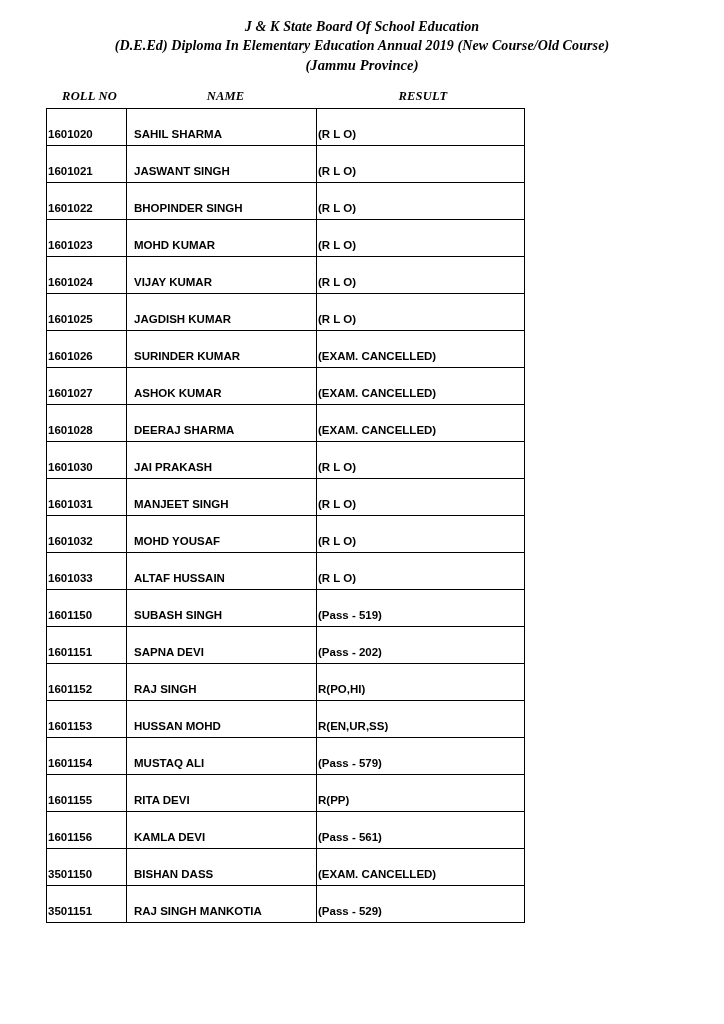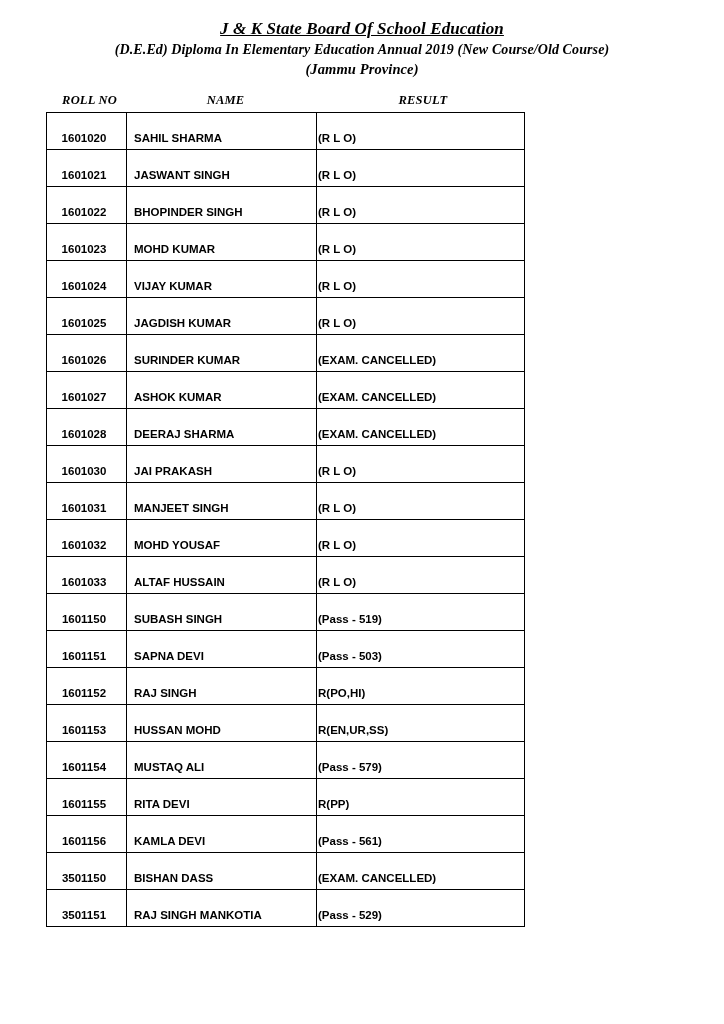--- a/index.html
+++ b/index.html
@@ -26,21 +26,21 @@
     text-align: center;
     line-height: 1.35;
   }
   .header .line {
     font-family: "Liberation Serif", serif;
     font-weight: bold;
     font-style: italic;
     font-size: 14.5px;
     letter-spacing: 0.1px;
   }
-  .header .line1 { font-size: 17px; text-decoration: underline; }
+  .header .line1 { font-size: 14px; }
   .header .line2 { font-size: 14px; }
   .header .line3 { font-size: 14.5px; }
 
   .table-wrap {
     margin-top: 14px;
     padding-left: 46px;
     padding-right: 0;
   }
   table.results {
     border-collapse: collapse;
@@ -72,21 +72,21 @@
     font-family: "Liberation Sans", sans-serif;
     font-weight: bold;
     font-size: 11.5px;
     vertical-align: bottom;
     padding-bottom: 5px;
     box-sizing: border-box;
     white-space: nowrap;
     overflow: hidden;
   }
   td.roll {
-    text-align: center;
+    text-align: left;
     padding-right: 6px;
   }
   td.name {
     text-align: left;
     padding-left: 7px;
   }
   td.result {
     text-align: left;
   }
 </style>
@@ -182,21 +182,21 @@
             <td class="result">(R L O)</td>
           </tr>
           <tr>
             <td class="roll">1601150</td>
             <td class="name">SUBASH SINGH</td>
             <td class="result">(Pass - 519)</td>
           </tr>
           <tr>
             <td class="roll">1601151</td>
             <td class="name">SAPNA DEVI</td>
-            <td class="result">(Pass - 503)</td>
+            <td class="result">(Pass - 202)</td>
           </tr>
           <tr>
             <td class="roll">1601152</td>
             <td class="name">RAJ SINGH</td>
             <td class="result">R(PO,HI)</td>
           </tr>
           <tr>
             <td class="roll">1601153</td>
             <td class="name">HUSSAN MOHD</td>
             <td class="result">R(EN,UR,SS)</td>

